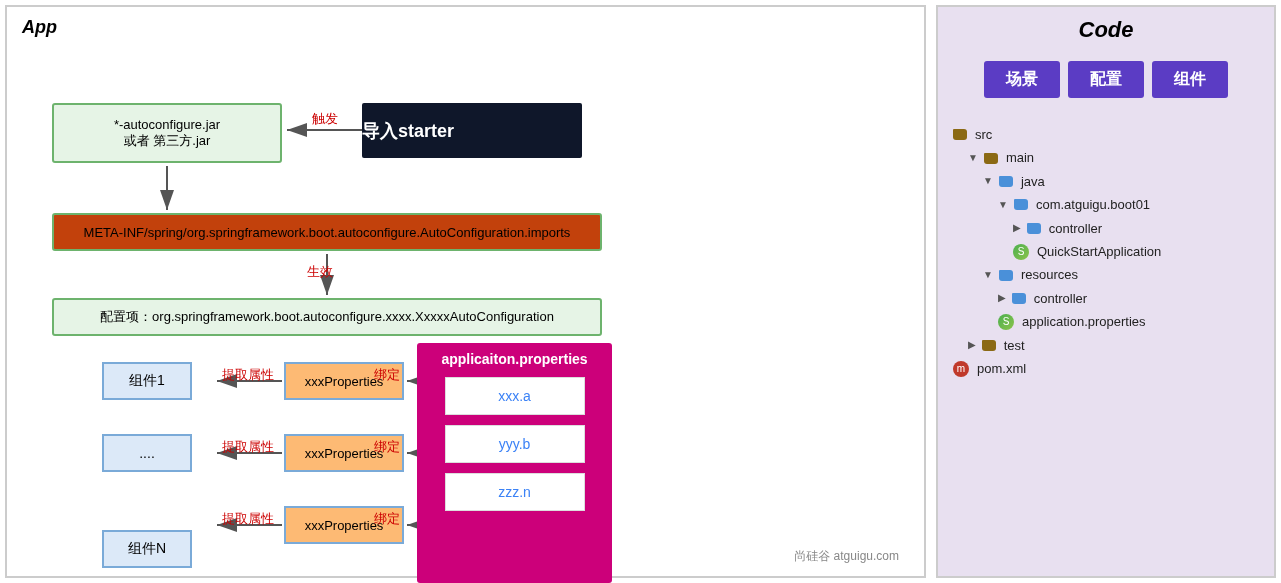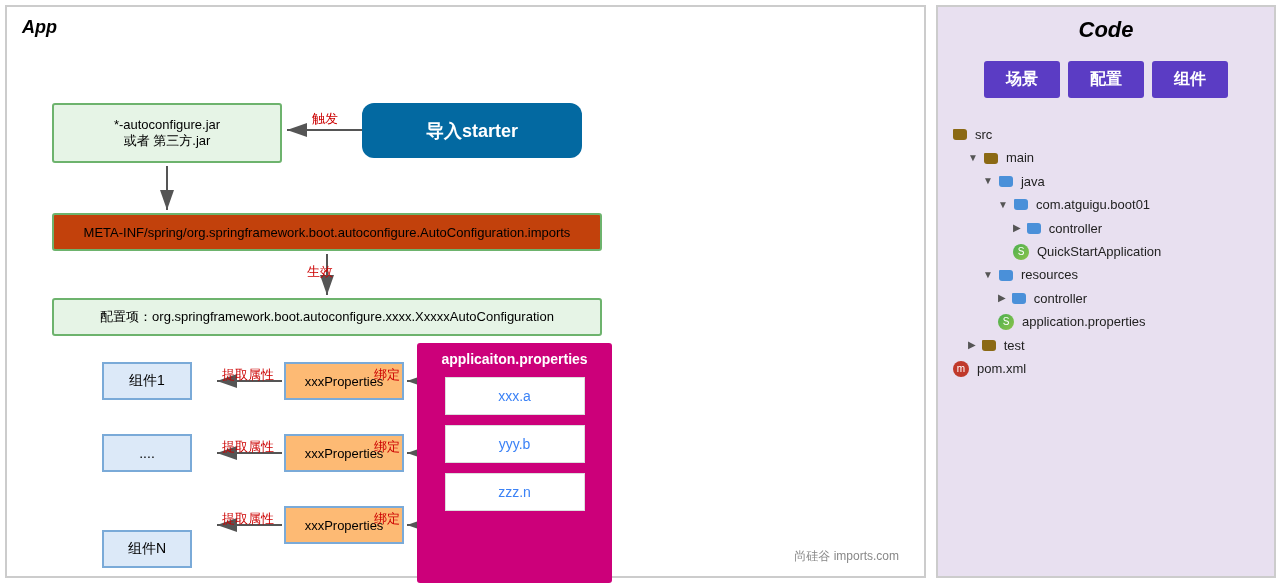--- a/index.html
+++ b/index.html
@@ -98,28 +98,28 @@
       height: calc(100% - 30px);
     }
 
     
     .box-starter {
       position: absolute;
       top: 55px;
       left: 340px;
       width: 220px;
       height: 55px;
-      background: #0369a1;
+      background: #0f172a;
       color: #fff;
       font-size: 18px;
       font-weight: bold;
       display: flex;
       align-items: center;
-      justify-content: center;
-      border-radius: 12px;
+      justify-content: flex-start;
+      border-radius: 2px;
     }
 
     
     .box-autoconfig {
       position: absolute;
       top: 55px;
       left: 30px;
       width: 230px;
       height: 60px;
       background: #e6f4e6;
@@ -342,21 +342,21 @@
 
     <div class="comp-box" style="top:458px;left:80px;margin-top:24px;">
       <span>组件N</span>
     </div>
     <div class="arrow-label" style="top:462px;left:200px;">提取属性</div>
     <div class="props-box" style="top:458px;left:262px;">
       <span>xxxProperties</span>
     </div>
     <div class="arrow-label" style="top:462px;left:352px;">绑定</div>
 
-    <div class="watermark">尚硅谷 imports.com</div>
+    <div class="watermark">尚硅谷 atguigu.com</div>
   </div>
 </div>
 
 <div class="code-section">
   <div class="code-title">Code</div>
 
   <div class="code-buttons">
     <button class="code-btn">场景</button>
     <button class="code-btn">配置</button>
     <button class="code-btn">组件</button>

